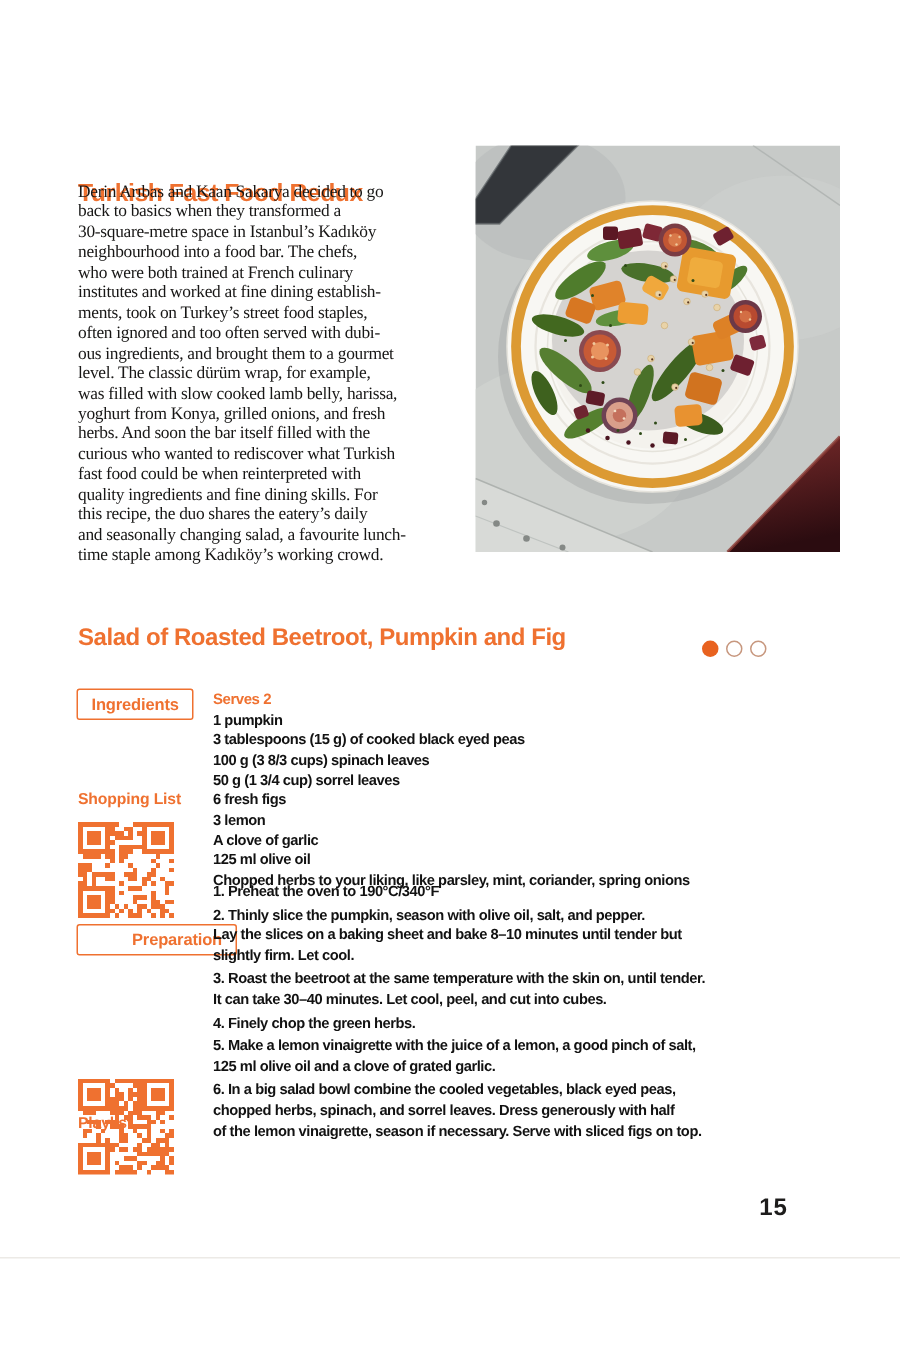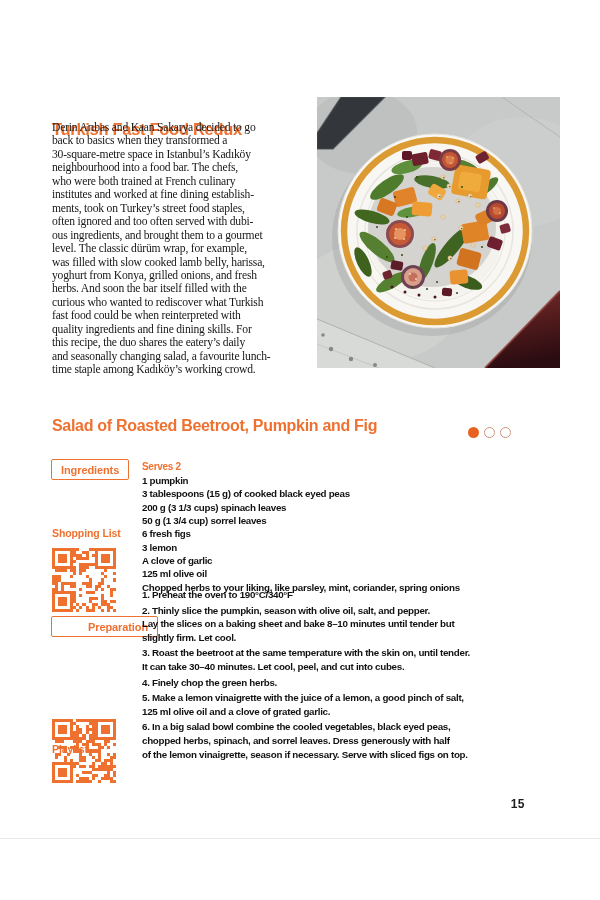--- a/index.html
+++ b/index.html
@@ -24,21 +24,21 @@
   #shopping-label{left:52px;top:527px;}
   #playlist-label{left:52px;top:698px;margin-top:45px;}
   .qr{width:64px;height:64px;}
   #qr-shopping{left:52px;top:548px;}
   #qr-playlist{left:52px;top:719px;}
   .serves{left:142px;top:461px;font-size:10px;font-weight:700;color:var(--accent);letter-spacing:-0.3px;}
   .list{font-size:9.8px;font-weight:700;color:#121212;letter-spacing:-0.3px;line-height:13.35px;}
   #ingredients-list{left:142px;top:474px;width:440px;}
   #prep-list{left:142px;top:588px;width:450px;line-height:13.6px;}
   #prep-list .step{white-space:pre-line;margin-bottom:2px;}
-  .page-num{left:495px;top:797px;width:30px;text-align:right;font-size:12px;font-weight:700;color:#1d1c1b;letter-spacing:0.5px;}
+  .page-num{left:495px;top:797px;width:30px;text-align:right;font-size:16px;font-weight:700;color:#1d1c1b;letter-spacing:0.5px;}
   .page-edge{left:0;top:838px;width:600px;height:1px;background:#ECEAE6;}
 </style>
 </head>
 <body>
 
 <div id="page">
 
   <div class="abs article-title">Turkish Fast Food Redux</div>
 
   <div class="abs article-body">Derin Arıbas and Kaan Sakarya decided to go
@@ -225,21 +225,21 @@
       <span class="dot inactive"></span>
     </div>
 
   <div class="abs label-box" id="ingredients-box">Ingredients</div>
 
   <div class="abs serves">Serves 2</div>
 
   <div class="abs list" id="ingredients-list">
       <div class="">1 pumpkin</div>
       <div class="">3 tablespoons (15 g) of cooked black eyed peas</div>
-      <div class="">200 g (3 1/3 cups) spinach leaves</div>
+      <div class="">100 g (3 8/3 cups) spinach leaves</div>
       <div class="">50 g (1 3/4 cup) sorrel leaves</div>
       <div class="">6 fresh figs</div>
       <div class="">3 lemon</div>
       <div class="">A clove of garlic</div>
       <div class="">125 ml olive oil</div>
       <div class="">Chopped herbs to your liking, like parsley, mint, coriander, spring onions</div>
     </div>
 
   <div class="abs label-plain" id="shopping-label">Shopping List</div>
 

